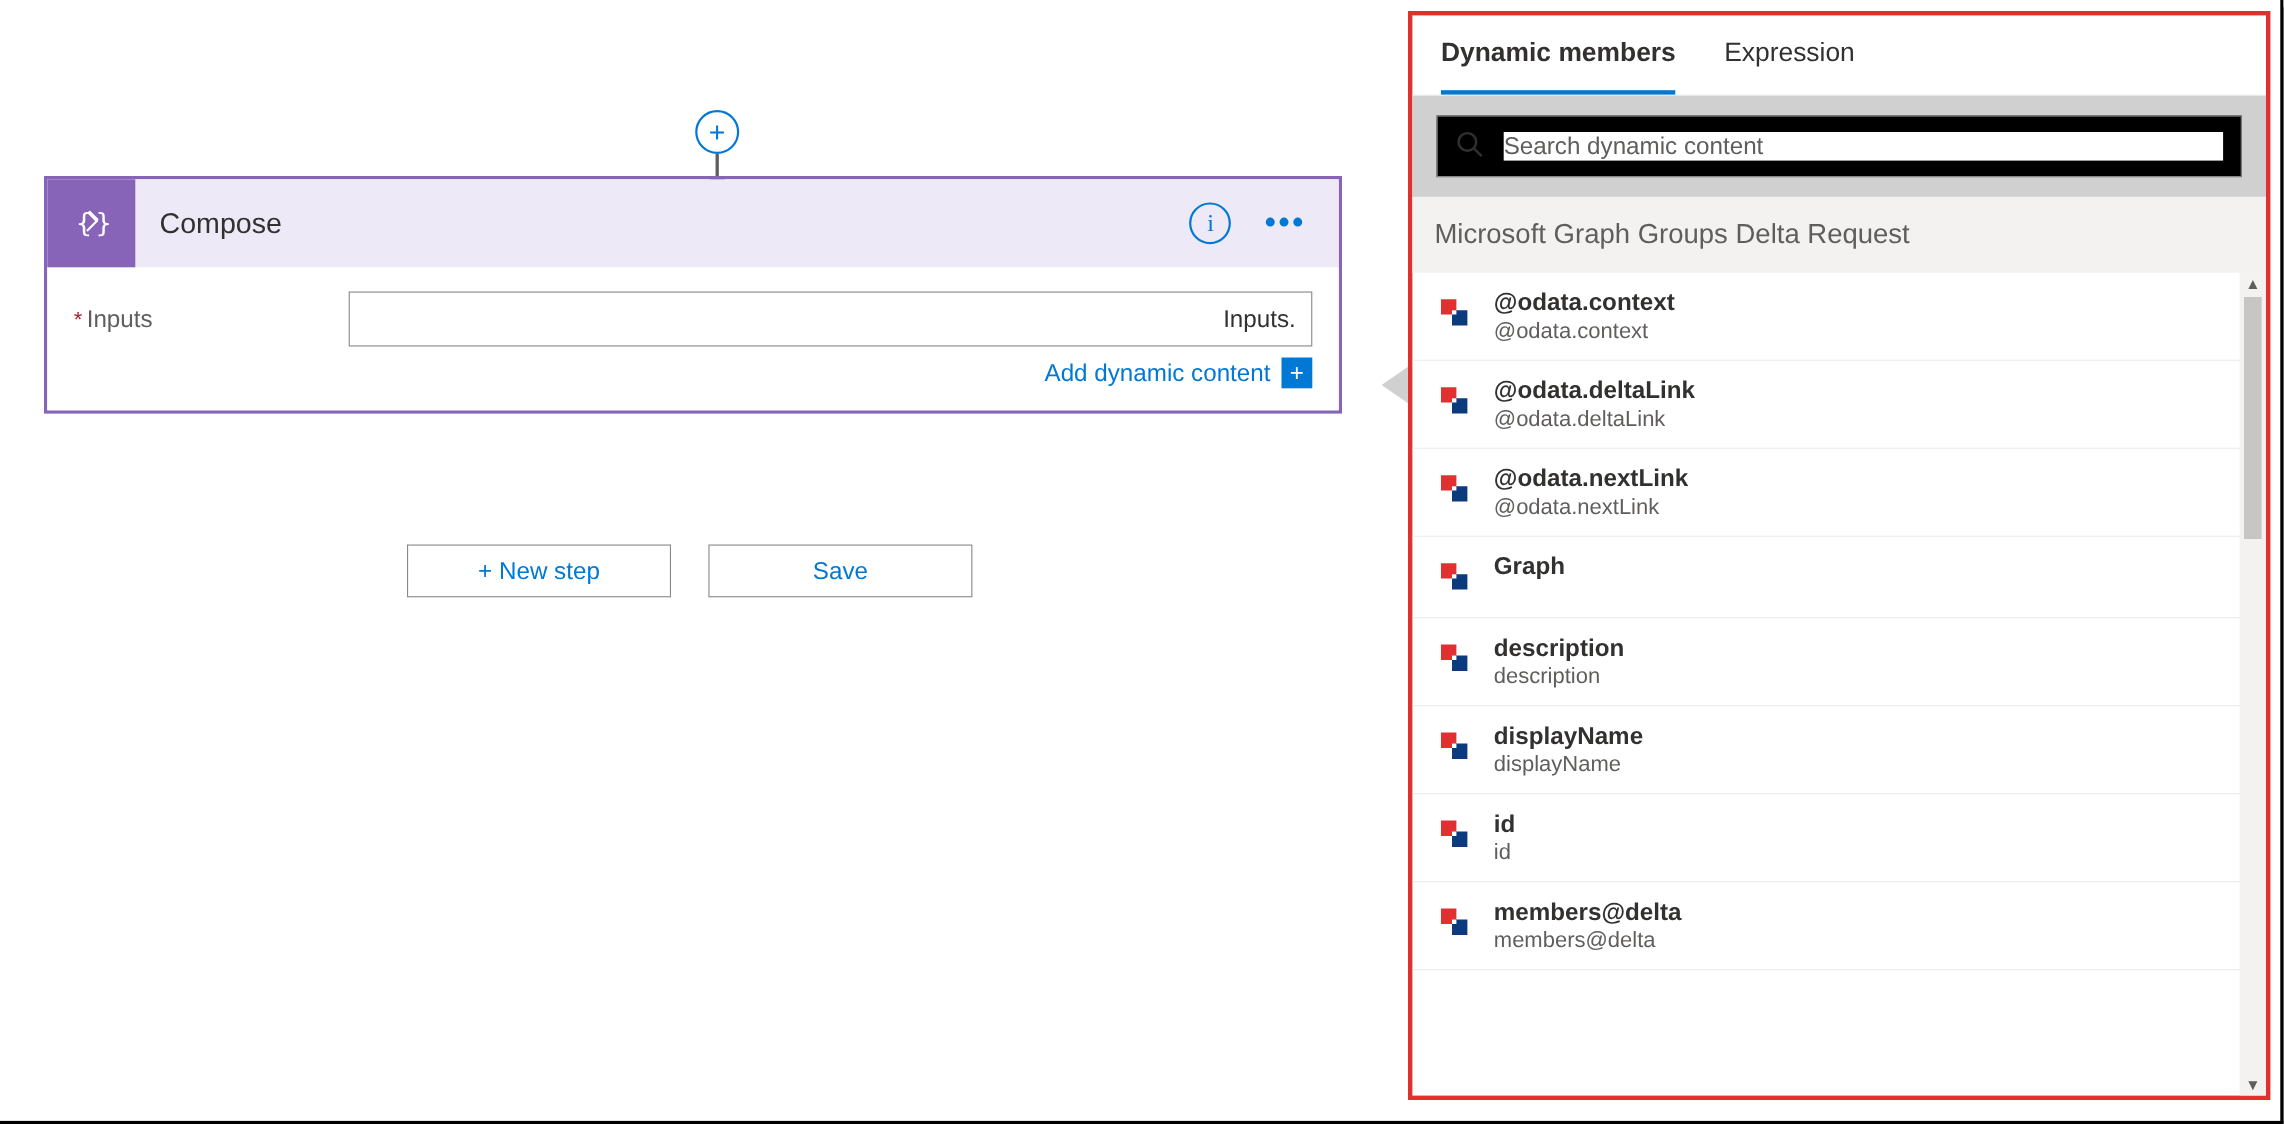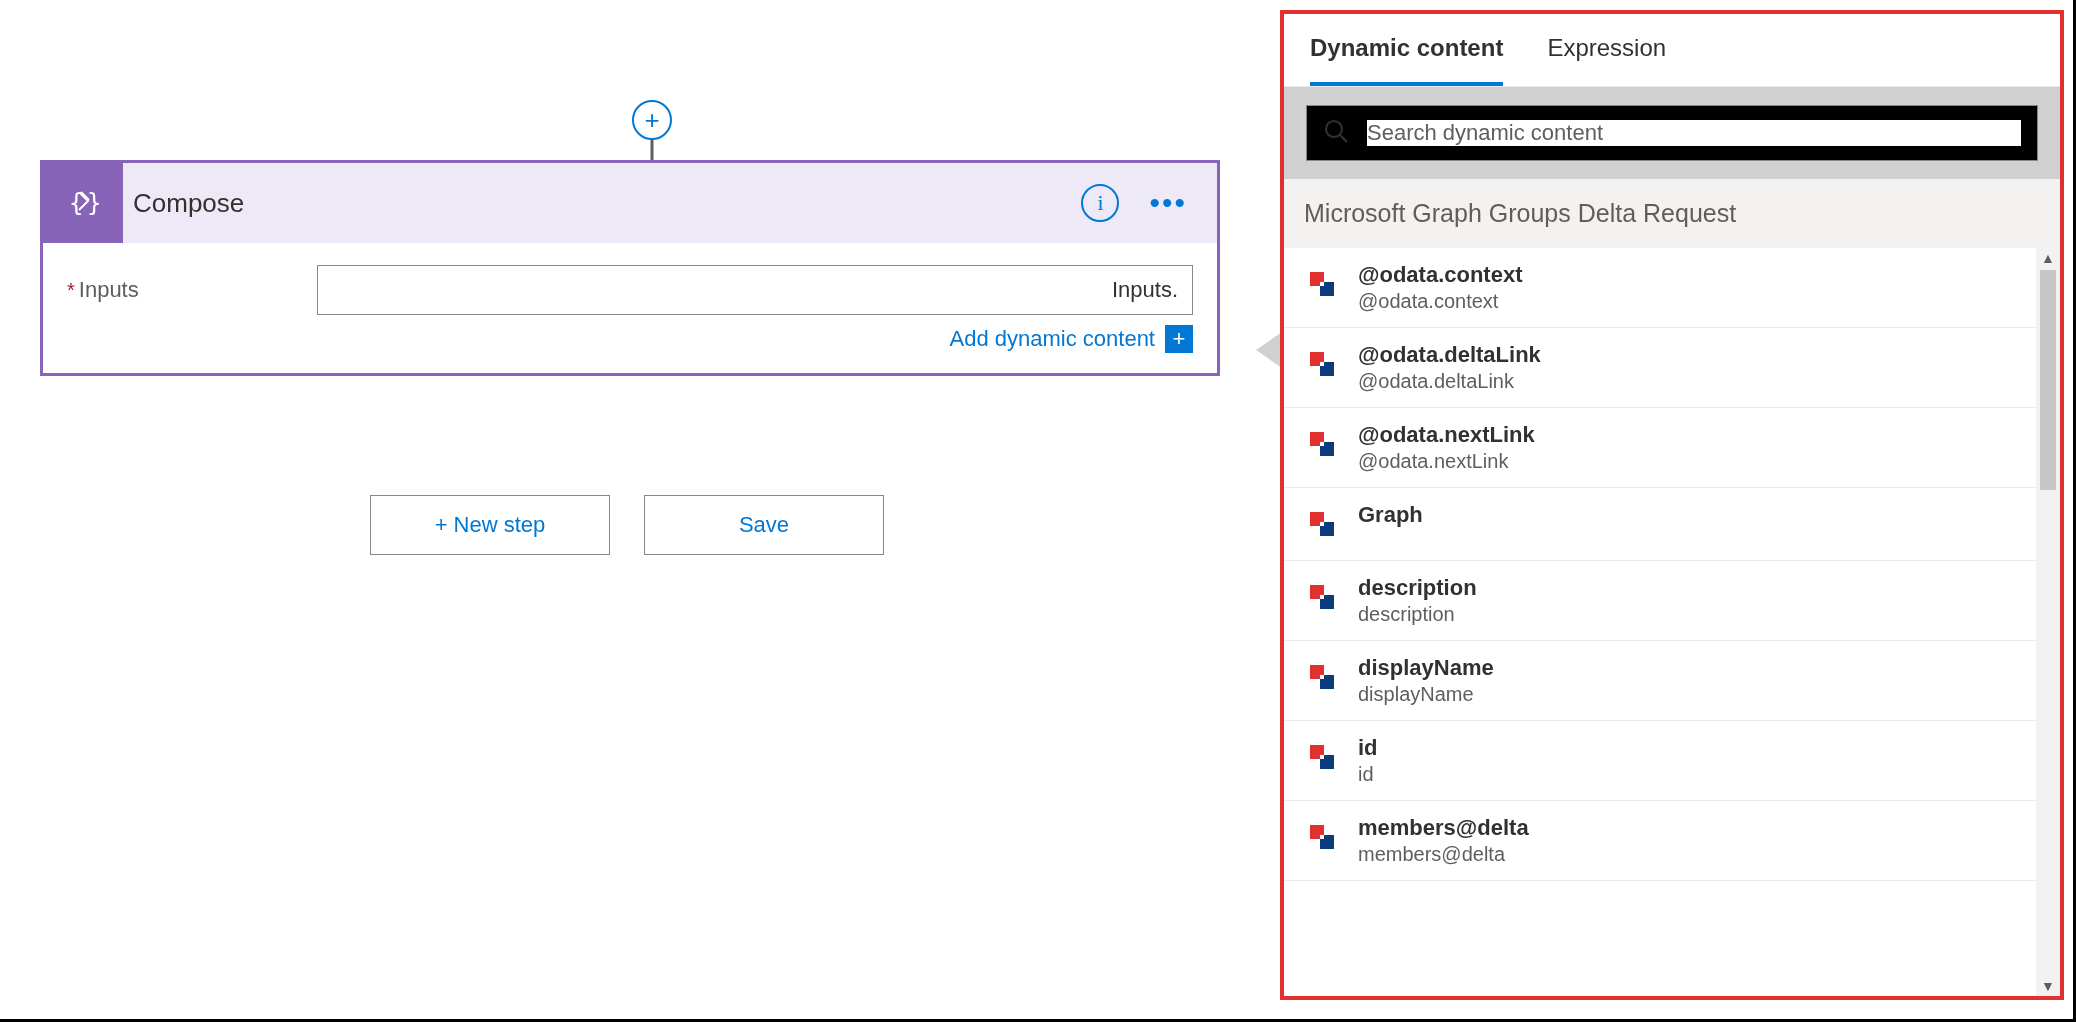--- a/index.html
+++ b/index.html
@@ -63,21 +63,21 @@
   .compose-icon-box {
     width: 80px;
     height: 80px;
     background: #8764b8;
     display:flex; align-items:center; justify-content:center;
     color:#fff;
   }
   .compose-title {
     font-size: 26px;
     font-weight: 400;
-    padding-left: 10px;
+    padding-left: 22px;
     flex: 1;
     color: #323130;
   }
   .hdr-info {
     width:38px; height:38px;
     border:2.5px solid #0078d4;
     border-radius:50%;
     display:flex;align-items:center;justify-content:center;
     color:#0078d4;
     font-family: Georgia, serif;
@@ -137,21 +137,21 @@
   
   .footer-buttons {
     position:absolute;
     left: 370px;
     top: 495px;
     display:flex;
     gap: 34px;
   }
   .btn {
     width: 240px;
-    height: 60px;
+    height: 48px;
     border:1px solid #8a8886;
     background:#fff;
     color:#0078d4;
     font-size: 22px;
     display:flex;align-items:center;justify-content:center;
     cursor:pointer;
   }
 
   
   .dc-panel {
@@ -303,21 +303,21 @@
 
   <div class="footer-buttons">
     <div class="btn">+ New step</div>
     <div class="btn">Save</div>
   </div>
 
   <div class="dc-callout-arrow"></div>
 
   <div class="dc-panel">
     <div class="dc-tabs">
-      <div class="dc-tab active">Dynamic content</div>
+      <div class="dc-tab active">Dynamic members</div>
       <div class="dc-tab">Expression</div>
     </div>
     <div class="dc-searchwrap">
       <div class="dc-search">
         <span>
           <svg width="26" height="26" viewBox="0 0 26 26">
             <circle cx="11" cy="11" r="8" stroke="#323130" stroke-width="2.2" fill="none"></circle>
             <line x1="17" y1="17" x2="24" y2="24" stroke="#323130" stroke-width="2.2"></line>
           </svg>
         </span>

